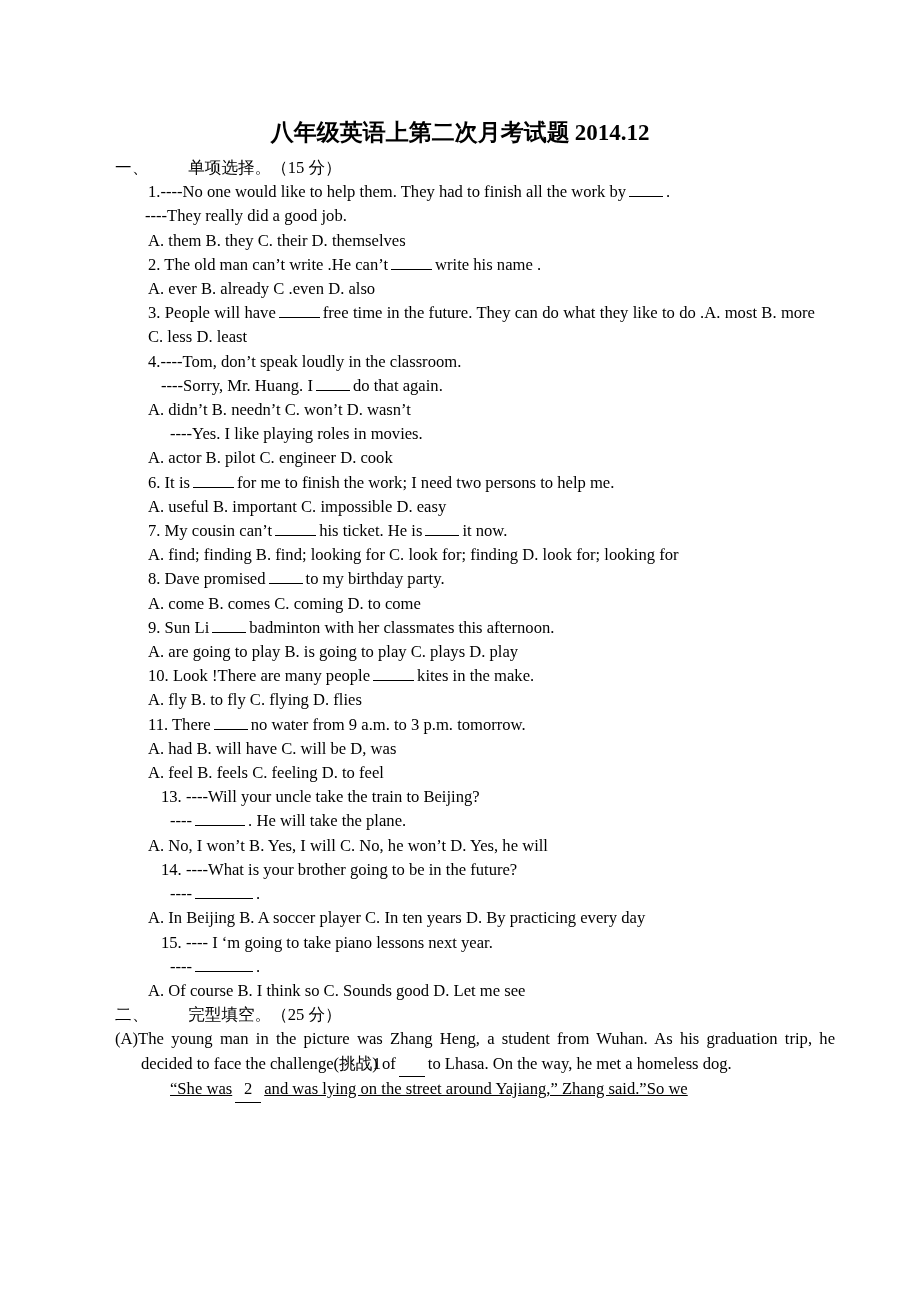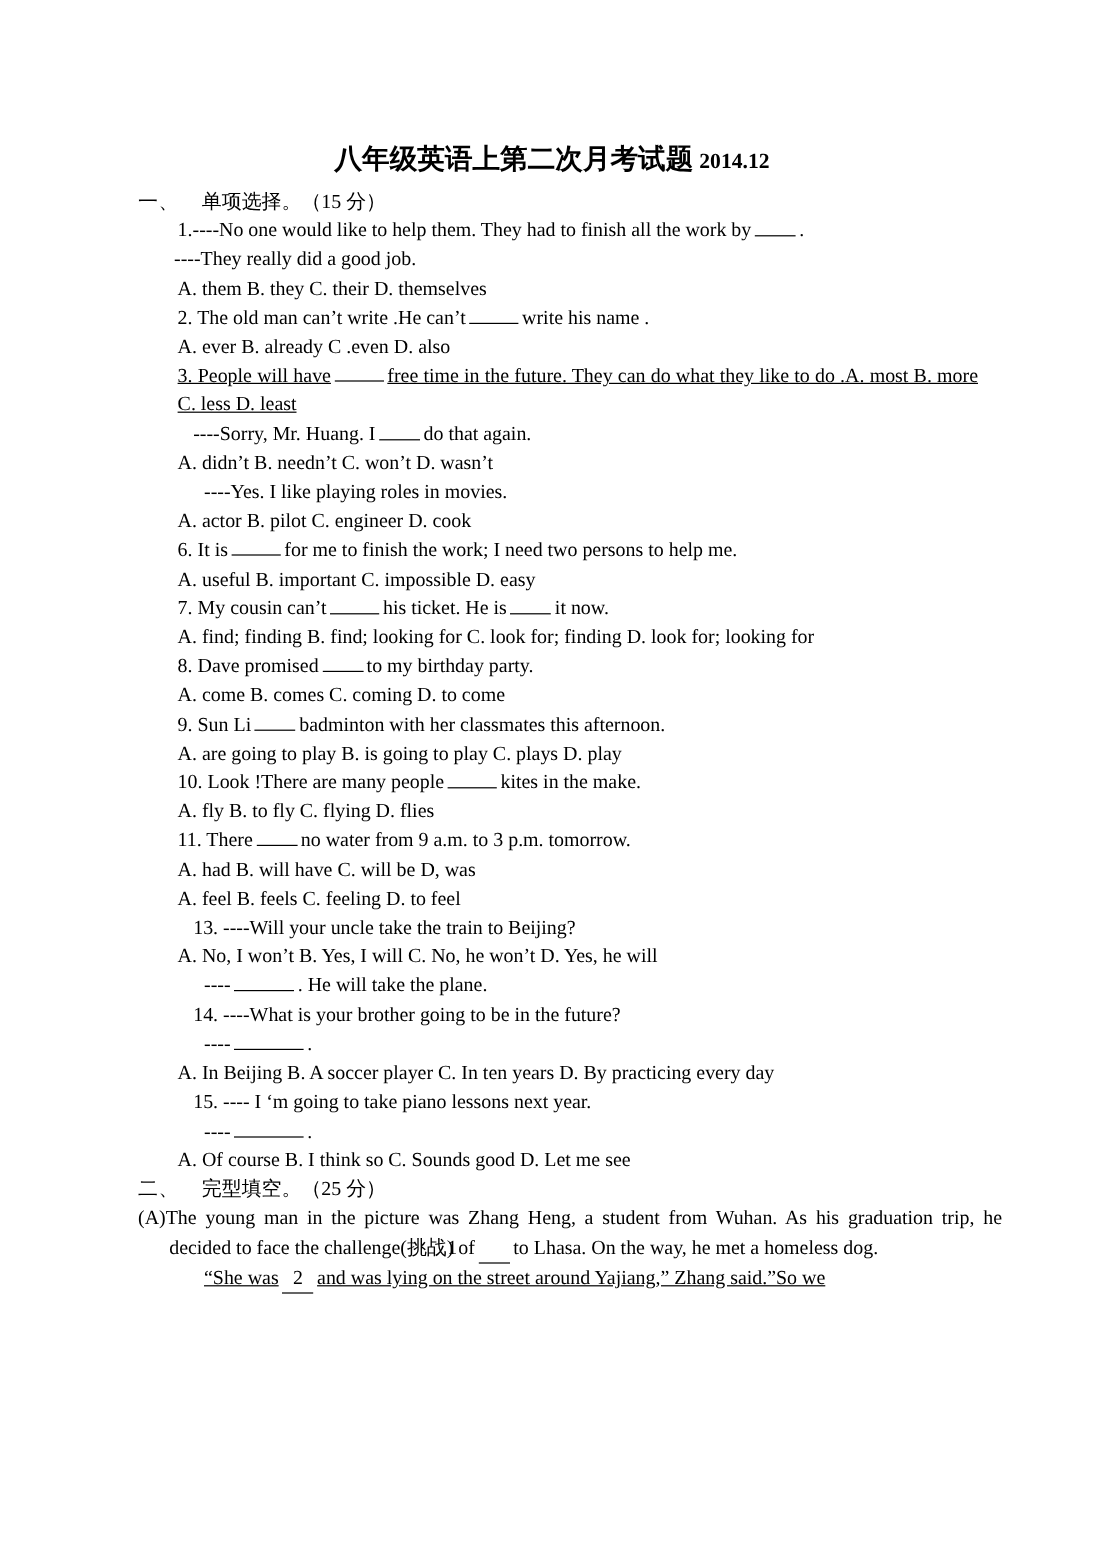--- a/index.html
+++ b/index.html
@@ -29,21 +29,21 @@
     left: 0;
     width: 920px;
     text-align: center;
     font-size: 23px;
     font-weight: bold;
     line-height: 30px;
     white-space: nowrap;
   }
   .doc-title .title-cn { font-size: 23px; }
   .doc-title .title-date {
-    font-size: 18px;
+    font-size: 23px;
     font-weight: bold;
     margin-left: 5px;
   }
 
   
   .content {
     position: absolute;
     top: 156px;
     left: 115px;
     width: 700px;
@@ -52,41 +52,40 @@
   }
 
   
   .section-head {
     font-size: 16.6px;
     line-height: 24.2px;
     white-space: nowrap;
     margin: 0;
   }
   .section-head .sec-num { letter-spacing: 0.5px; }
-  .section-head .sec-label { margin-left: 19px; }
+  .section-head .sec-label { margin-left: 39px; }
 
   
   .qline {
     margin: 0;
     padding-left: 33px;
     line-height: 24.2px;
     white-space: nowrap;
   }
   .qline.indent1 { padding-left: 46px; }
   .qline.indent2 { padding-left: 55px; }
   .qline.flush   { padding-left: 30px; }
 
   
   .qline.justify {
     padding-left: 33px;
     white-space: normal;
     text-align: justify;
     text-align-last: left;
     width: 667px;
-    text-decoration: underline;
   }
   .qline.justify-both {
     text-align: justify;
   }
 
   
   .blank {
     display: inline-block;
     border-bottom: 1px solid #000;
     vertical-align: baseline;
@@ -143,20 +142,21 @@
 
     <div class="qline"><span>1.----No one would like to help them. They had to finish all the work by</span><span class="blank b4"></span><span>.</span></div>
     <div class="qline flush">----They really did a good job.</div>
     <div class="qline">A.  them B. they C. their D. themselves</div>
 
     <div class="qline"><span>2. The old man can’t write .He can’t</span><span class="blank b5"></span><span>write his name .</span></div>
     <div class="qline">A. ever   B. already   C .even D. also</div>
 
     <div class="qline justify justify-both"><span>3. People will have</span><span class="blank b5"></span><span>free time in the future. They can do what they like to do .A. most B. more C. less D. least</span></div>
 
+    <div class="qline">4.----Tom, don’t speak loudly in the classroom.</div>
     <div class="qline indent1"><span>----Sorry, Mr. Huang.    I</span><span class="blank b4"></span><span>do that again.</span></div>
     <div class="qline">A.  didn’t   B. needn’t    C. won’t D. wasn’t</div>
 
     <div class="qline indent2">----Yes. I like playing roles in movies.</div>
     <div class="qline">A.  actor B. pilot C. engineer D. cook</div>
 
     <div class="qline"><span>6. It is</span><span class="blank b5"></span><span>for me to finish the work; I need two persons to help me.</span></div>
     <div class="qline">A. useful B. important C. impossible D. easy</div>
 
     <div class="qline"><span>7. My cousin can’t</span><span class="blank b5"></span><span>his ticket. He is</span><span class="blank b4"></span><span>it now.</span></div>
@@ -170,22 +170,22 @@
 
     <div class="qline"><span>10. Look !There are many people</span><span class="blank b5"></span><span>kites in the make.</span></div>
     <div class="qline">A. fly   B. to fly C. flying D. flies</div>
 
     <div class="qline"><span>11. There</span><span class="blank b4"></span><span>no water from 9 a.m. to 3 p.m. tomorrow.</span></div>
     <div class="qline">A. had B. will have C. will be D, was</div>
 
     <div class="qline">A. feel B. feels C. feeling D. to feel</div>
 
     <div class="qline indent1">13. ----Will your uncle take the train to Beijing?</div>
+    <div class="qline indent2"><span>----</span><span class="blank b6"></span><span>. He will take the plane.</span></div>
     <div class="qline">A.  No, I won’t B. Yes, I will   C. No, he won’t D. Yes, he will</div>
-    <div class="qline indent2"><span>----</span><span class="blank b6"></span><span>. He will take the plane.</span></div>
 
     <div class="qline indent1">14. ----What is your brother going to be in the future?</div>
     <div class="qline indent2"><span>----</span><span class="blank b7"></span><span>.</span></div>
     <div class="qline">A.  In Beijing B. A soccer player   C. In ten years D. By practicing every day</div>
 
     <div class="qline indent1">15. ---- I ‘m going to take piano lessons next year.</div>
     <div class="qline indent2"><span>----</span><span class="blank b7"></span><span>.</span></div>
     <div class="qline">A.  Of course B. I think so C. Sounds good D. Let me see</div>
 
     <div class="section-head">

